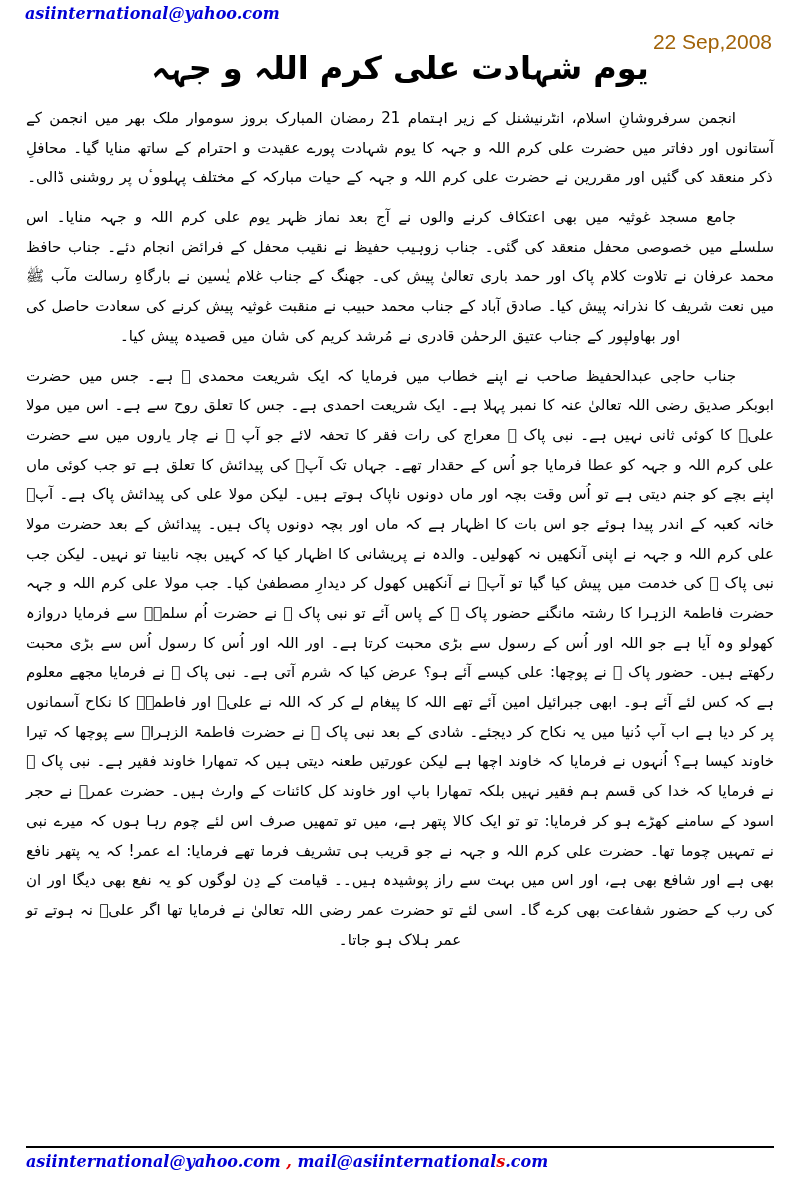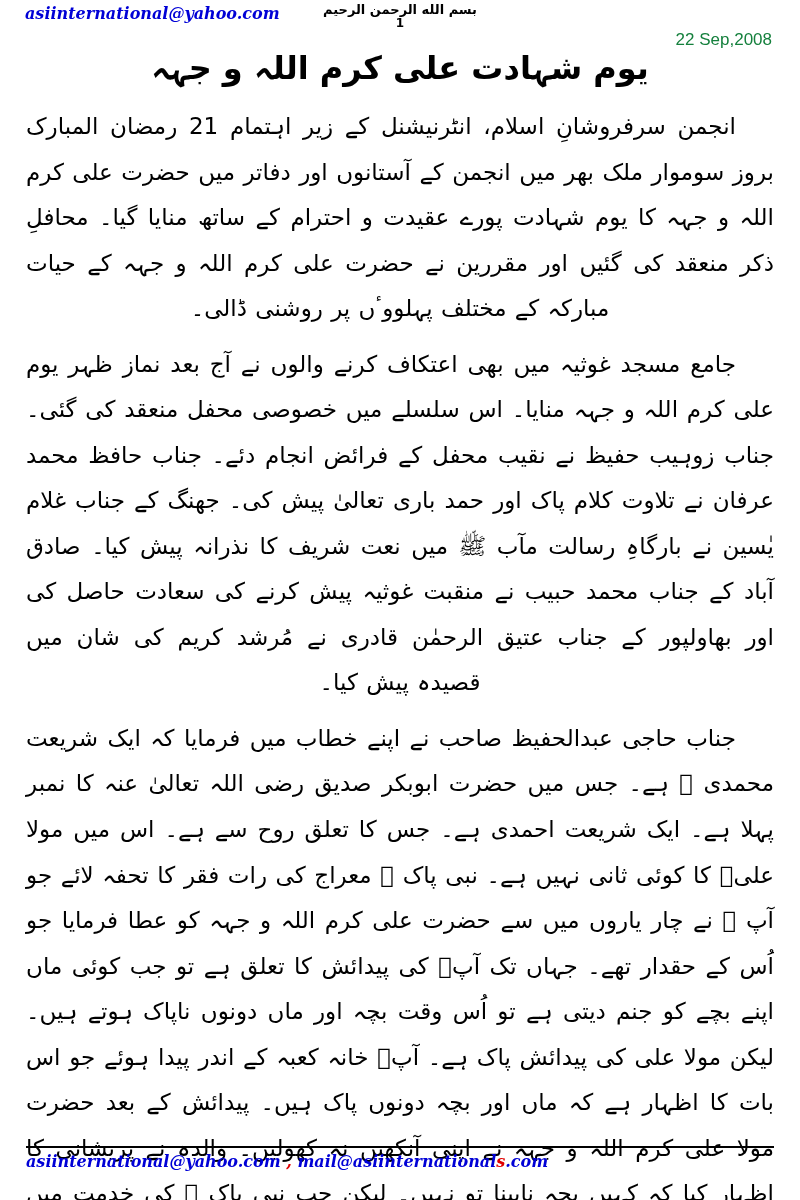--- a/index.html
+++ b/index.html
@@ -22,39 +22,39 @@
   }
   .bism-block{
     position:absolute;left:0;right:0;top:3px;
     text-align:center;line-height:1.1;
   }
   .bismillah{font-size:13px;font-weight:bold;direction:rtl;}
   .page-num{font-size:12px;font-weight:bold;}
   .date{
     position:absolute;right:28px;top:30px;
     font-family:"Liberation Sans","DejaVu Sans",sans-serif;
-    font-size:17px;color:#15803d;
+    font-size:21px;color:#a16207;
   }
   .title{
     margin:46px auto 0 auto;
     text-align:center;
     direction:rtl;
     font-size:32px;
     font-weight:bold;
     line-height:1.4;
   }
   
   .body-text{
     position:absolute;
     top:104px;left:26px;right:26px;
     direction:rtl;
   }
   .body-text p{
     margin:0 0 10px 0;
-    font-size:23px;
+    font-size:15px;
     line-height:1.98;
     text-align:justify;
     text-align-last:center;
     text-indent:38px;
     word-spacing:1px;
   }
   
   .footer{
     position:absolute;left:26px;right:26px;top:1146px;
     border-top:2px solid #000;
@@ -68,24 +68,20 @@
   .blue{color:#0000d6;}
   .red{color:#e00000;}
 </style>
 </head>
 <body>
 
 <div class="page">
 
   <span class="email-top">asiinternational@yahoo.com</span>
 
-  <div class="bism-block">
-    <div class="bismillah">بسم الله الرحمن الرحيم</div>
-    <div class="page-num">1</div>
-  </div>
 
   <span class="date">22 Sep,2008</span>
 
   <h1 class="title">یوم شہادت علی کرم اللہ و جہہ</h1>
 
   <div class="body-text">
     <p>انجمن سرفروشانِ اسلام، انٹرنیشنل کے زیر اہتمام 21 رمضان المبارک بروز سوموار ملک بھر میں انجمن کے آستانوں اور دفاتر میں حضرت علی کرم اللہ و جہہ کا یوم شہادت پورے عقیدت و احترام کے ساتھ منایا گیا۔ محافلِ ذکر منعقد کی گئیں اور مقررین نے حضرت علی کرم اللہ و جہہ کے حیات مبارکہ کے مختلف پہلووٴں پر روشنی ڈالی۔</p>
     <p>جامع مسجد غوثیہ میں بھی اعتکاف کرنے والوں نے آج بعد نماز ظہر یوم علی کرم اللہ و جہہ منایا۔ اس سلسلے میں خصوصی محفل منعقد کی گئی۔ جناب زوہیب حفیظ نے نقیب محفل کے فرائض انجام دئے۔ جناب حافظ محمد عرفان نے تلاوت کلام پاک اور حمد باری تعالیٰ پیش کی۔ جھنگ کے جناب غلام یٰسین نے بارگاہِ رسالت مآب ﷺ میں نعت شریف کا نذرانہ پیش کیا۔ صادق آباد کے جناب محمد حبیب نے منقبت غوثیہ پیش کرنے کی سعادت حاصل کی اور بھاولپور کے جناب عتیق الرحمٰن قادری نے مُرشد کریم کی شان میں قصیدہ پیش کیا۔</p>
     <p>جناب حاجی عبدالحفیظ صاحب نے اپنے خطاب میں فرمایا کہ ایک شریعت محمدی ﷺ ہے۔ جس میں حضرت ابوبکر صدیق رضی اللہ تعالیٰ عنہ کا نمبر پہلا ہے۔ ایک شریعت احمدی ہے۔ جس کا تعلق روح سے ہے۔ اس میں مولا علیؑ کا کوئی ثانی نہیں ہے۔ نبی پاک ﷺ معراج کی رات فقر کا تحفہ لائے جو آپ ﷺ نے چار یاروں میں سے حضرت علی کرم اللہ و جہہ کو عطا فرمایا جو اُس کے حقدار تھے۔ جہاں تک آپؑ کی پیدائش کا تعلق ہے تو جب کوئی ماں اپنے بچے کو جنم دیتی ہے تو اُس وقت بچہ اور ماں دونوں ناپاک ہوتے ہیں۔ لیکن مولا علی کی پیدائش پاک ہے۔ آپؑ خانہ کعبہ کے اندر پیدا ہوئے جو اس بات کا اظہار ہے کہ ماں اور بچہ دونوں پاک ہیں۔ پیدائش کے بعد حضرت مولا علی کرم اللہ و جہہ نے اپنی آنکھیں نہ کھولیں۔ والدہ نے پریشانی کا اظہار کیا کہ کہیں بچہ نابینا تو نہیں۔ لیکن جب نبی پاک ﷺ کی خدمت میں پیش کیا گیا تو آپؑ نے آنکھیں کھول کر دیدارِ مصطفیٰ کیا۔ جب مولا علی کرم اللہ و جہہ حضرت فاطمۃ الزہرا کا رشتہ مانگنے حضور پاک ﷺ کے پاس آئے تو نبی پاک ﷺ نے حضرت اُم سلمہؓ سے فرمایا دروازہ کھولو وہ آیا ہے جو اللہ اور اُس کے رسول سے بڑی محبت کرتا ہے۔ اور اللہ اور اُس کا رسول اُس سے بڑی محبت رکھتے ہیں۔ حضور پاک ﷺ نے پوچھا: علی کیسے آئے ہو؟ عرض کیا کہ شرم آتی ہے۔ نبی پاک ﷺ نے فرمایا مجھے معلوم ہے کہ کس لئے آئے ہو۔ ابھی جبرائیل امین آئے تھے اللہ کا پیغام لے کر کہ اللہ نے علیؑ اور فاطمہؓ کا نکاح آسمانوں پر کر دیا ہے اب آپ دُنیا میں یہ نکاح کر دیجئے۔ شادی کے بعد نبی پاک ﷺ نے حضرت فاطمۃ الزہراؓ سے پوچھا کہ تیرا خاوند کیسا ہے؟ اُنہوں نے فرمایا کہ خاوند اچھا ہے لیکن عورتیں طعنہ دیتی ہیں کہ تمھارا خاوند فقیر ہے۔ نبی پاک ﷺ نے فرمایا کہ خدا کی قسم ہم فقیر نہیں بلکہ تمھارا باپ اور خاوند کل کائنات کے وارث ہیں۔ حضرت عمرؓ نے حجر اسود کے سامنے کھڑے ہو کر فرمایا: تو تو ایک کالا پتھر ہے، میں تو تمھیں صرف اس لئے چوم رہا ہوں کہ میرے نبی نے تمہیں چوما تھا۔ حضرت علی کرم اللہ و جہہ نے جو قریب ہی تشریف فرما تھے فرمایا: اے عمر! کہ یہ پتھر نافع بھی ہے اور شافع بھی ہے، اور اس میں بہت سے راز پوشیدہ ہیں۔۔ قیامت کے دِن لوگوں کو یہ نفع بھی دیگا اور ان کی رب کے حضور شفاعت بھی کرے گا۔ اسی لئے تو حضرت عمر رضی اللہ تعالیٰ نے فرمایا تھا اگر علیؑ نہ ہوتے تو عمر ہلاک ہو جاتا۔</p>
   </div>

